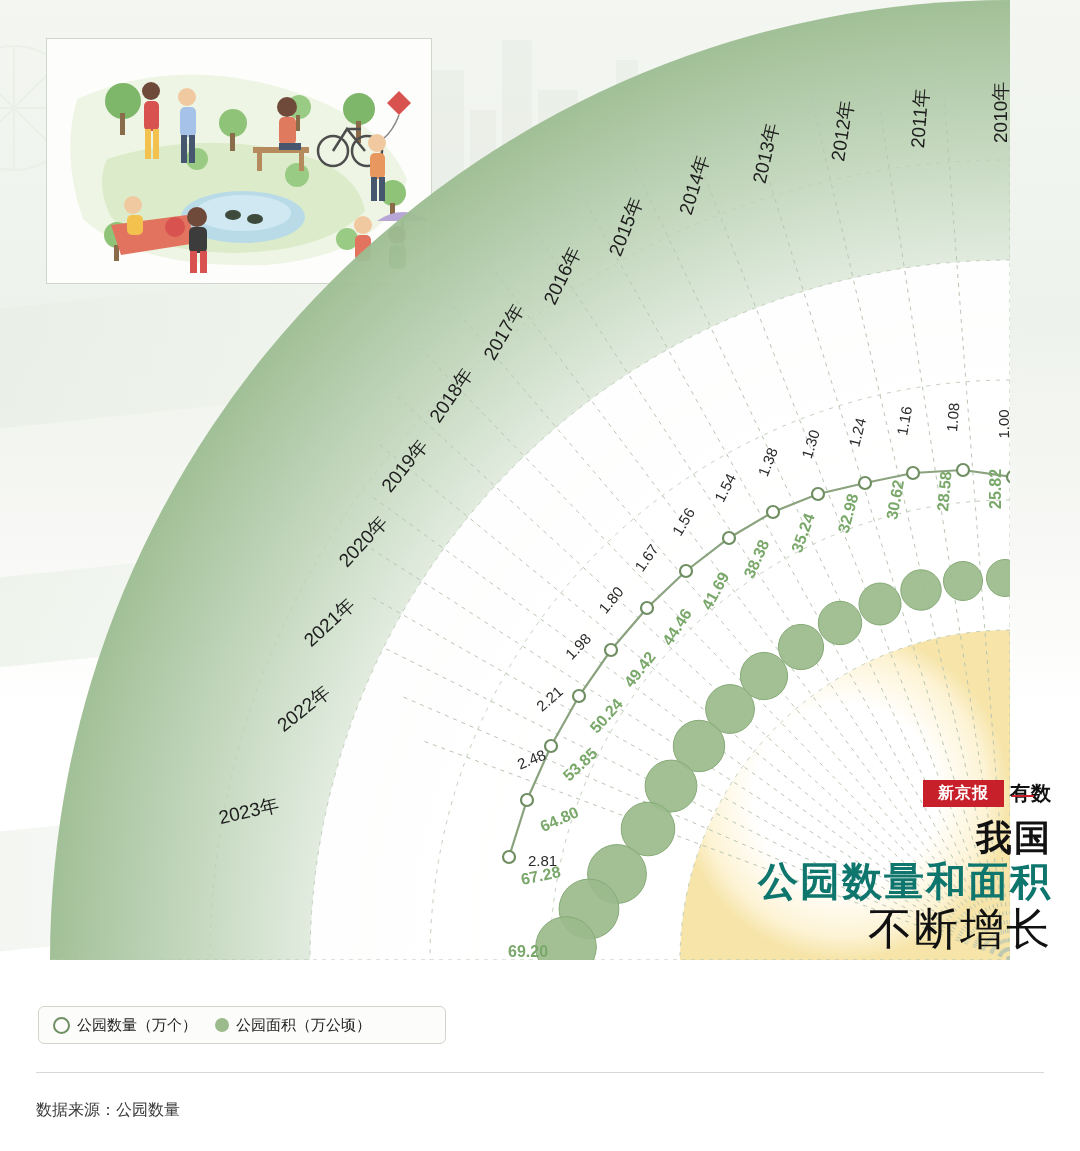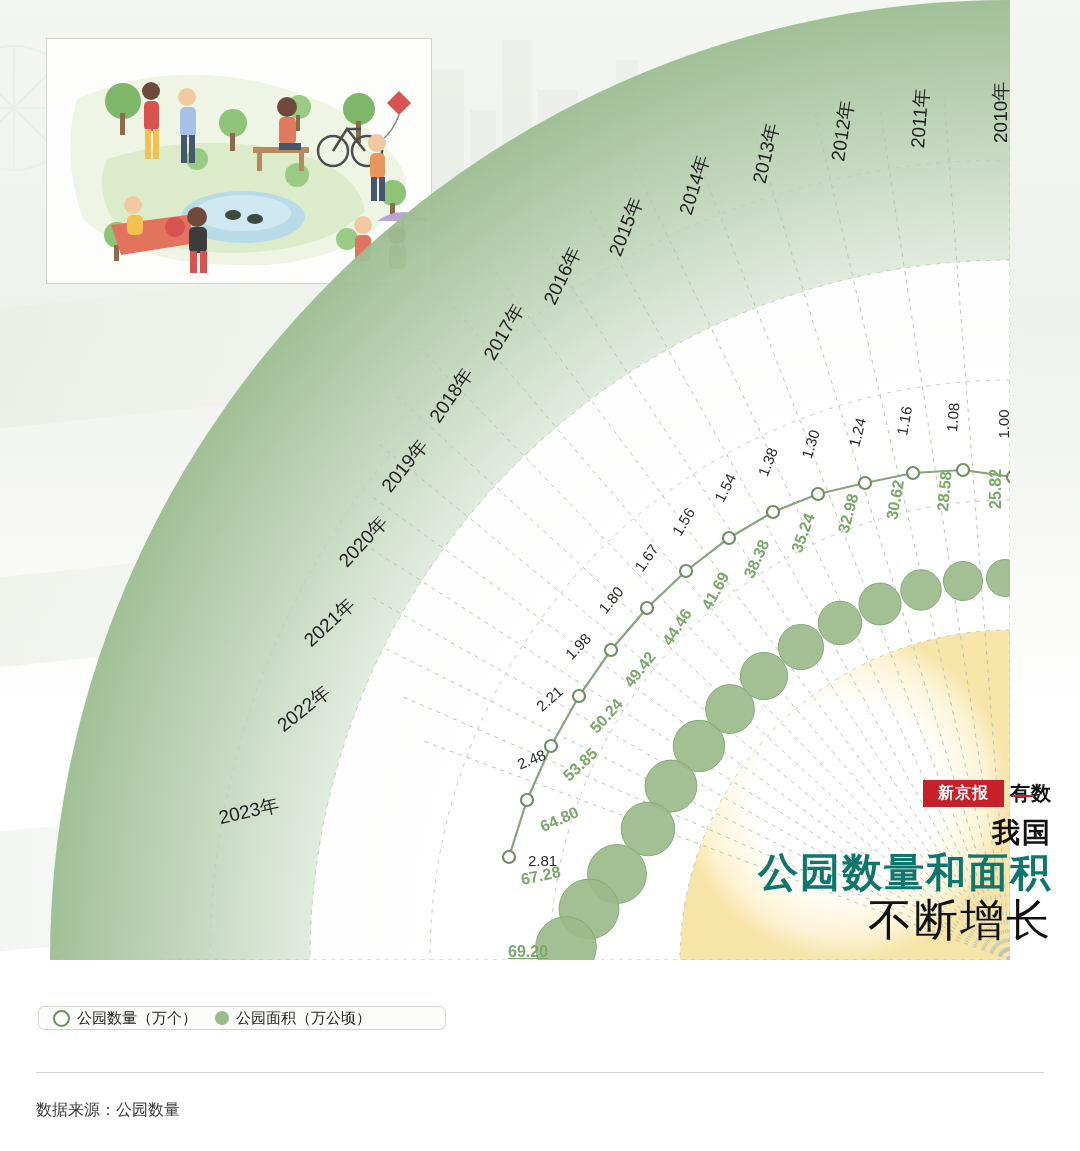--- a/index.html
+++ b/index.html
@@ -39,26 +39,26 @@
      font-weight:700;transform-origin:0 50%;}
 
   
   .title-wrap{position:absolute;right:28px;top:780px;width:350px;text-align:right;}
   .brand-row{display:flex;justify-content:flex-end;align-items:center;gap:6px;margin-bottom:10px;}
   .brand-red{background:#c8202a;color:#fff;font-size:16px;font-weight:700;
      padding:3px 15px;letter-spacing:1px;}
   .brand-black{color:#111;font-size:20px;font-weight:700;letter-spacing:1px;
      position:relative;}
   .brand-black .strike{position:absolute;left:2px;right:18px;top:55%;height:2px;background:#c8202a;}
-  .t1{font-size:28px;font-weight:700;color:#111;line-height:1.15;letter-spacing:2px;}
+  .t1{font-size:36px;font-weight:700;color:#111;line-height:1.15;letter-spacing:2px;}
   .t2{font-size:40px;font-weight:700;color:#0f766e;line-height:1.15;letter-spacing:2px;}
   .t3{font-size:44px;font-weight:400;color:#111;line-height:1.15;letter-spacing:2px;}
 
   
-  .legend{position:absolute;left:38px;top:1006px;width:408px;height:24px;
+  .legend{position:absolute;left:38px;top:1006px;width:408px;height:38px;
      border:1px solid #cfd6cb;border-radius:6px;background:#fcfdfb;
      display:flex;align-items:center;gap:18px;padding:0 14px;box-sizing:border-box;}
   .legend-item{display:flex;align-items:center;gap:7px;font-size:15px;color:#222;}
   .lg-ring{width:13px;height:13px;border:2px solid #6f8f63;border-radius:50%;background:transparent;}
   .lg-dot{width:14px;height:14px;border-radius:50%;background:#9bbb8c;}
 
   
   .footer-rule{position:absolute;left:36px;top:1072px;width:1008px;height:1px;background:#d8d8d8;}
   .source{position:absolute;left:36px;top:1100px;font-size:16px;color:#3a3a3a;}
 </style>
@@ -308,21 +308,21 @@
   <div class="area-lab" style="left:852px;top:526px;transform:rotate(-75deg) translate(0,-50%);">32.98</div>
   <div class="area-lab" style="left:805px;top:546px;transform:rotate(-70deg) translate(0,-50%);">35.24</div>
   <div class="area-lab" style="left:757px;top:572px;transform:rotate(-66deg) translate(0,-50%);">38.38</div>
   <div class="area-lab" style="left:714px;top:604px;transform:rotate(-61deg) translate(0,-50%);">41.69</div>
   <div class="area-lab" style="left:674px;top:640px;transform:rotate(-57deg) translate(0,-50%);">44.46</div>
   <div class="area-lab" style="left:635px;top:682px;transform:rotate(-52deg) translate(0,-50%);">49.42</div>
   <div class="area-lab" style="left:600px;top:728px;transform:rotate(-48deg) translate(0,-50%);">50.24</div>
   <div class="area-lab" style="left:572px;top:776px;transform:rotate(-43deg) translate(0,-50%);">53.85</div>
   <div class="area-lab" style="left:545px;top:827px;transform:rotate(-24deg) translate(0,-50%);">64.80</div>
   <div class="area-lab" style="left:523px;top:880px;transform:rotate(-12deg) translate(0,-50%);">67.28</div>
-  <div class="area-lab" style="left:508px;top:952px;transform:rotate(0deg) translate(0,-50%);text-decoration:underline;">69.20</div>
+  <div class="area-lab" style="left:508px;top:952px;transform:rotate(0deg) translate(0,-50%);">69.20</div>
 </div>
 
 <div class="title-wrap">
   <div class="brand-row">
     <span class="brand-red">新京报</span>
     <span class="brand-black">
       <span>有数</span>
       <span class="strike"></span>
     </span>
   </div>

